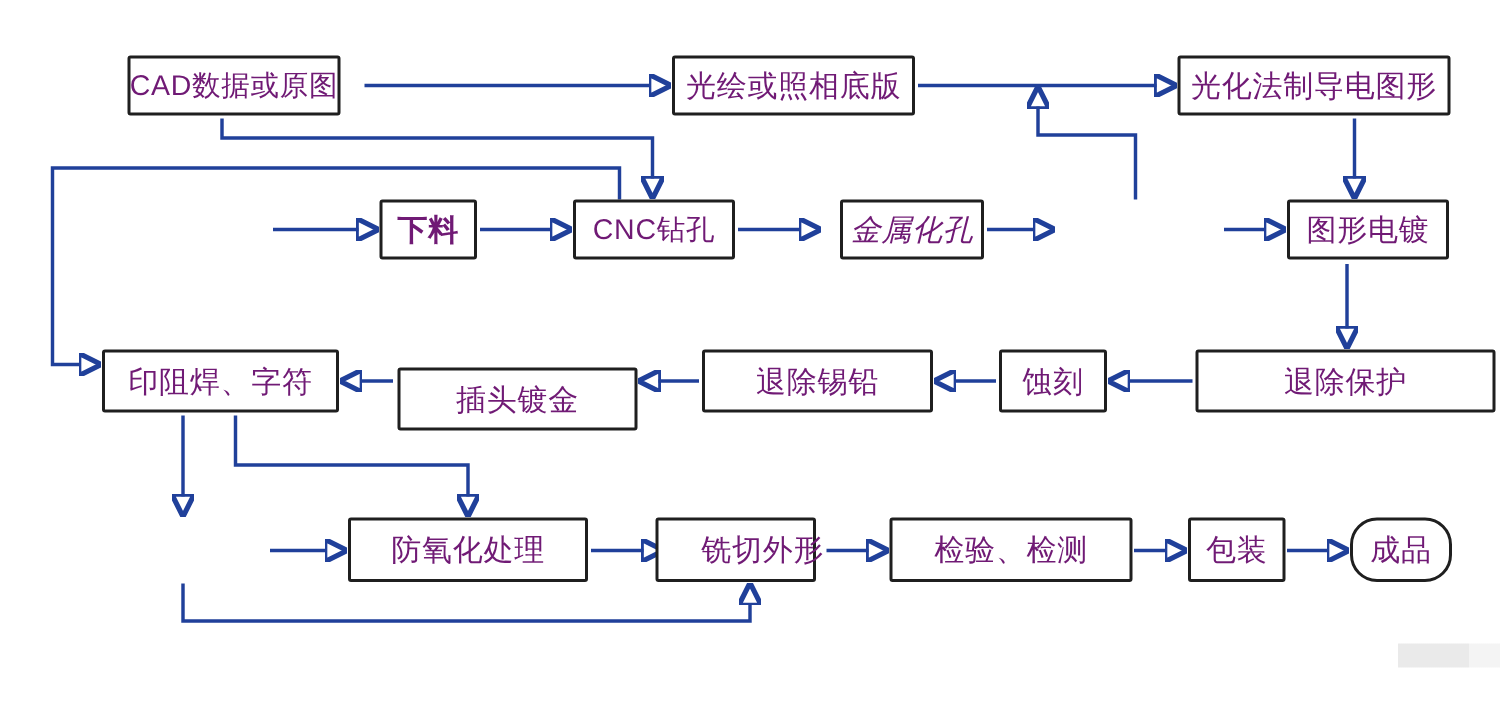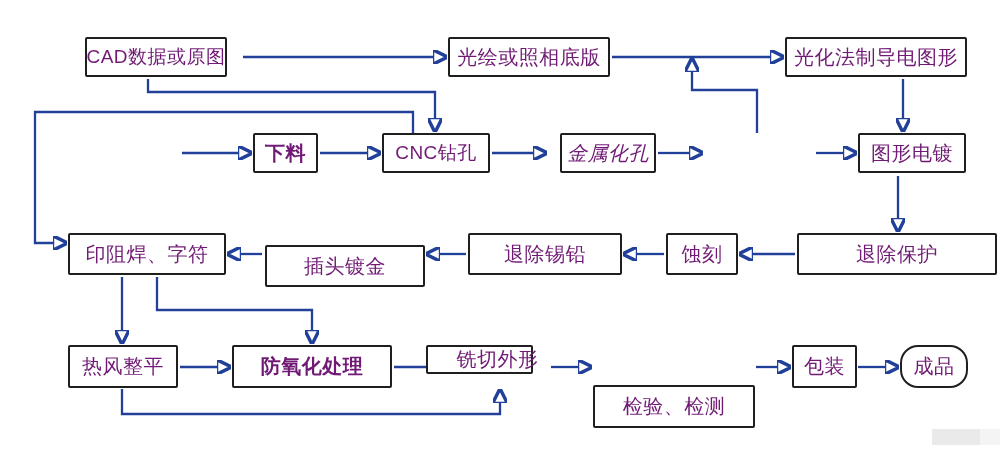--- a/index.html
+++ b/index.html
@@ -75,21 +75,20 @@
   <div class="node" style="left:382px;top:133px;width:108px;height:40px;font-size:19px;">CNC钻孔</div>
   <div class="node" style="left:560px;top:133px;width:96px;height:40px;font-style:italic;">金属化孔</div>
   <div class="node" style="left:858px;top:133px;width:108px;height:40px;">图形电镀</div>
 
   <div class="node" style="left:68px;top:233px;width:158px;height:42px;">印阻焊、字符</div>
   <div class="node" style="left:265px;top:233px;width:160px;height:42px;margin-top:12px;">插头镀金</div>
   <div class="node" style="left:468px;top:233px;width:154px;height:42px;">退除锡铅</div>
   <div class="node" style="left:666px;top:233px;width:72px;height:42px;">蚀刻</div>
   <div class="node" style="left:797px;top:233px;width:200px;height:42px;">退除保护</div>
 
-  <div class="node" style="left:68px;top:345px;width:110px;height:43px;">热风整平</div>
-  <div class="node" style="left:232px;top:345px;width:160px;height:43px;font-weight:bold;">防氧化处理</div>
-  <div class="node" style="left:426px;top:345px;width:107px;height:29px;padding-left:36px;">铣切外形</div>
-  <div class="node" style="left:593px;top:345px;width:162px;height:43px;margin-top:40px;">检验、检测</div>
+  <div class="node" style="left:232px;top:345px;width:160px;height:43px;">防氧化处理</div>
+  <div class="node" style="left:437px;top:345px;width:107px;height:43px;padding-left:36px;">铣切外形</div>
+  <div class="node" style="left:593px;top:345px;width:162px;height:43px;">检验、检测</div>
   <div class="node" style="left:792px;top:345px;width:65px;height:43px;">包装</div>
   <div class="node" style="left:900px;top:345px;width:68px;height:43px;border-radius:18px;">成品</div>
 
   <div class="watermark"></div>
 </div>
 
 </body></html>

